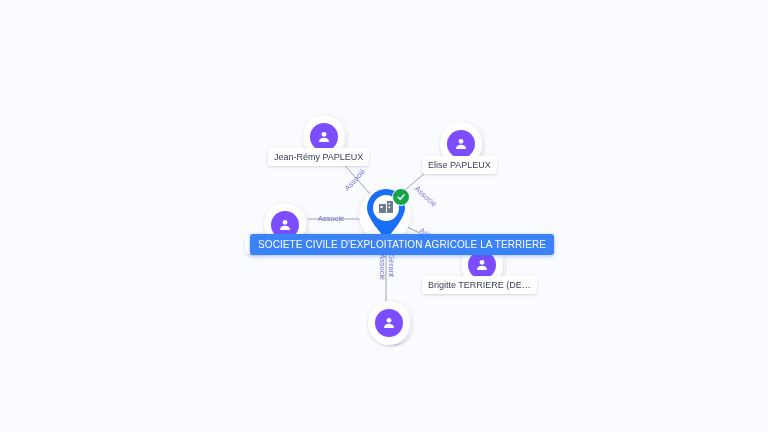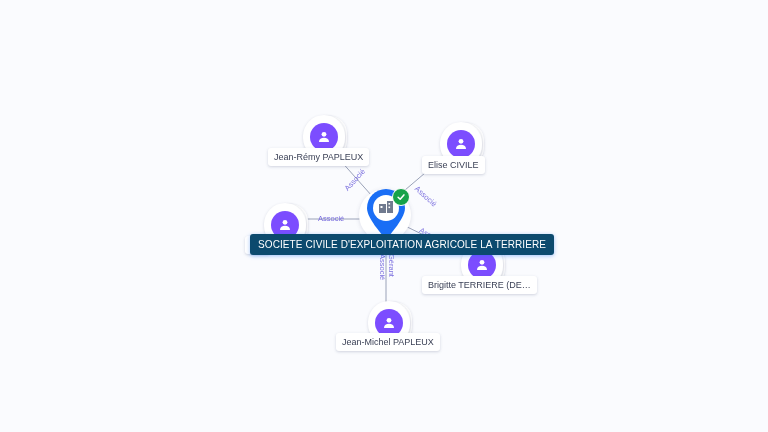--- a/index.html
+++ b/index.html
@@ -101,21 +101,21 @@
     font-size: 9px;
     line-height: 12px;
     padding: 3px 6px;
     border-radius: 3px;
     white-space: nowrap;
     box-shadow: 0 1px 3px rgba(60,70,110,0.22);
   }
 
   .selected-label {
     position: absolute;
-    background: #0c4a6e;
+    background: #3b82f6;
     color: #ffffff;
     font-size: 10px;
     line-height: 13px;
     letter-spacing: 0.1px;
     padding: 4px 8px;
     border-radius: 3px;
     white-space: nowrap;
     box-shadow: 0 1px 4px rgba(26,110,245,0.40);
     z-index: 40;
   }
@@ -187,21 +187,21 @@
       <div class="stack-card c2"></div>
       <div class="stack-card c1"></div>
     </div>
     <div class="avatar-circle">
       <svg width="16" height="16" viewBox="0 0 24 24" fill="#ffffff">
         <circle cx="12" cy="8" r="3.6"></circle>
         <path d="M4.5 19.5c0-4.1 3.4-6.2 7.5-6.2s7.5 2.1 7.5 6.2z"></path>
       </svg>
     </div>
   </div>
-  <div class="node-label" style="left:422px; top:156px;">Elise CIVILE</div>
+  <div class="node-label" style="left:422px; top:156px;">Elise PAPLEUX</div>
 
   <div class="person-node" style="left:264px; top:203px;">
     <div class="card-stack">
       <div class="stack-card c3"></div>
       <div class="stack-card c2"></div>
       <div class="stack-card c1"></div>
     </div>
     <div class="avatar-circle">
       <svg width="16" height="16" viewBox="0 0 24 24" fill="#ffffff">
         <circle cx="12" cy="8" r="3.6"></circle>
@@ -232,21 +232,20 @@
       <div class="stack-card c2"></div>
       <div class="stack-card c1"></div>
     </div>
     <div class="avatar-circle">
       <svg width="16" height="16" viewBox="0 0 24 24" fill="#ffffff">
         <circle cx="12" cy="8" r="3.6"></circle>
         <path d="M4.5 19.5c0-4.1 3.4-6.2 7.5-6.2s7.5 2.1 7.5 6.2z"></path>
       </svg>
     </div>
   </div>
-  <div class="node-label" style="left:336px; top:333px;">Jean-Michel PAPLEUX</div>
 
   <div class="company-node" style="left:359px; top:187px;">
     <div class="company-halo"></div>
     <svg class="pin-shape" width="44" height="54" viewBox="0 0 44 54">
       <path d="M22 2 C11.5 2 3 10.5 3 21 C3 32.5 22 52 22 52 C22 52 41 32.5 41 21 C41 10.5 32.5 2 22 2 Z" fill="#1a6ef5"></path>
       <circle cx="22" cy="21" r="13" fill="#ffffff"></circle>
       <g fill="#707a8f">
         <rect x="15" y="17" width="7" height="9"></rect>
         <rect x="23" y="14" width="6" height="12"></rect>
         <rect x="16.5" y="19" width="2" height="2" fill="#ffffff"></rect>

